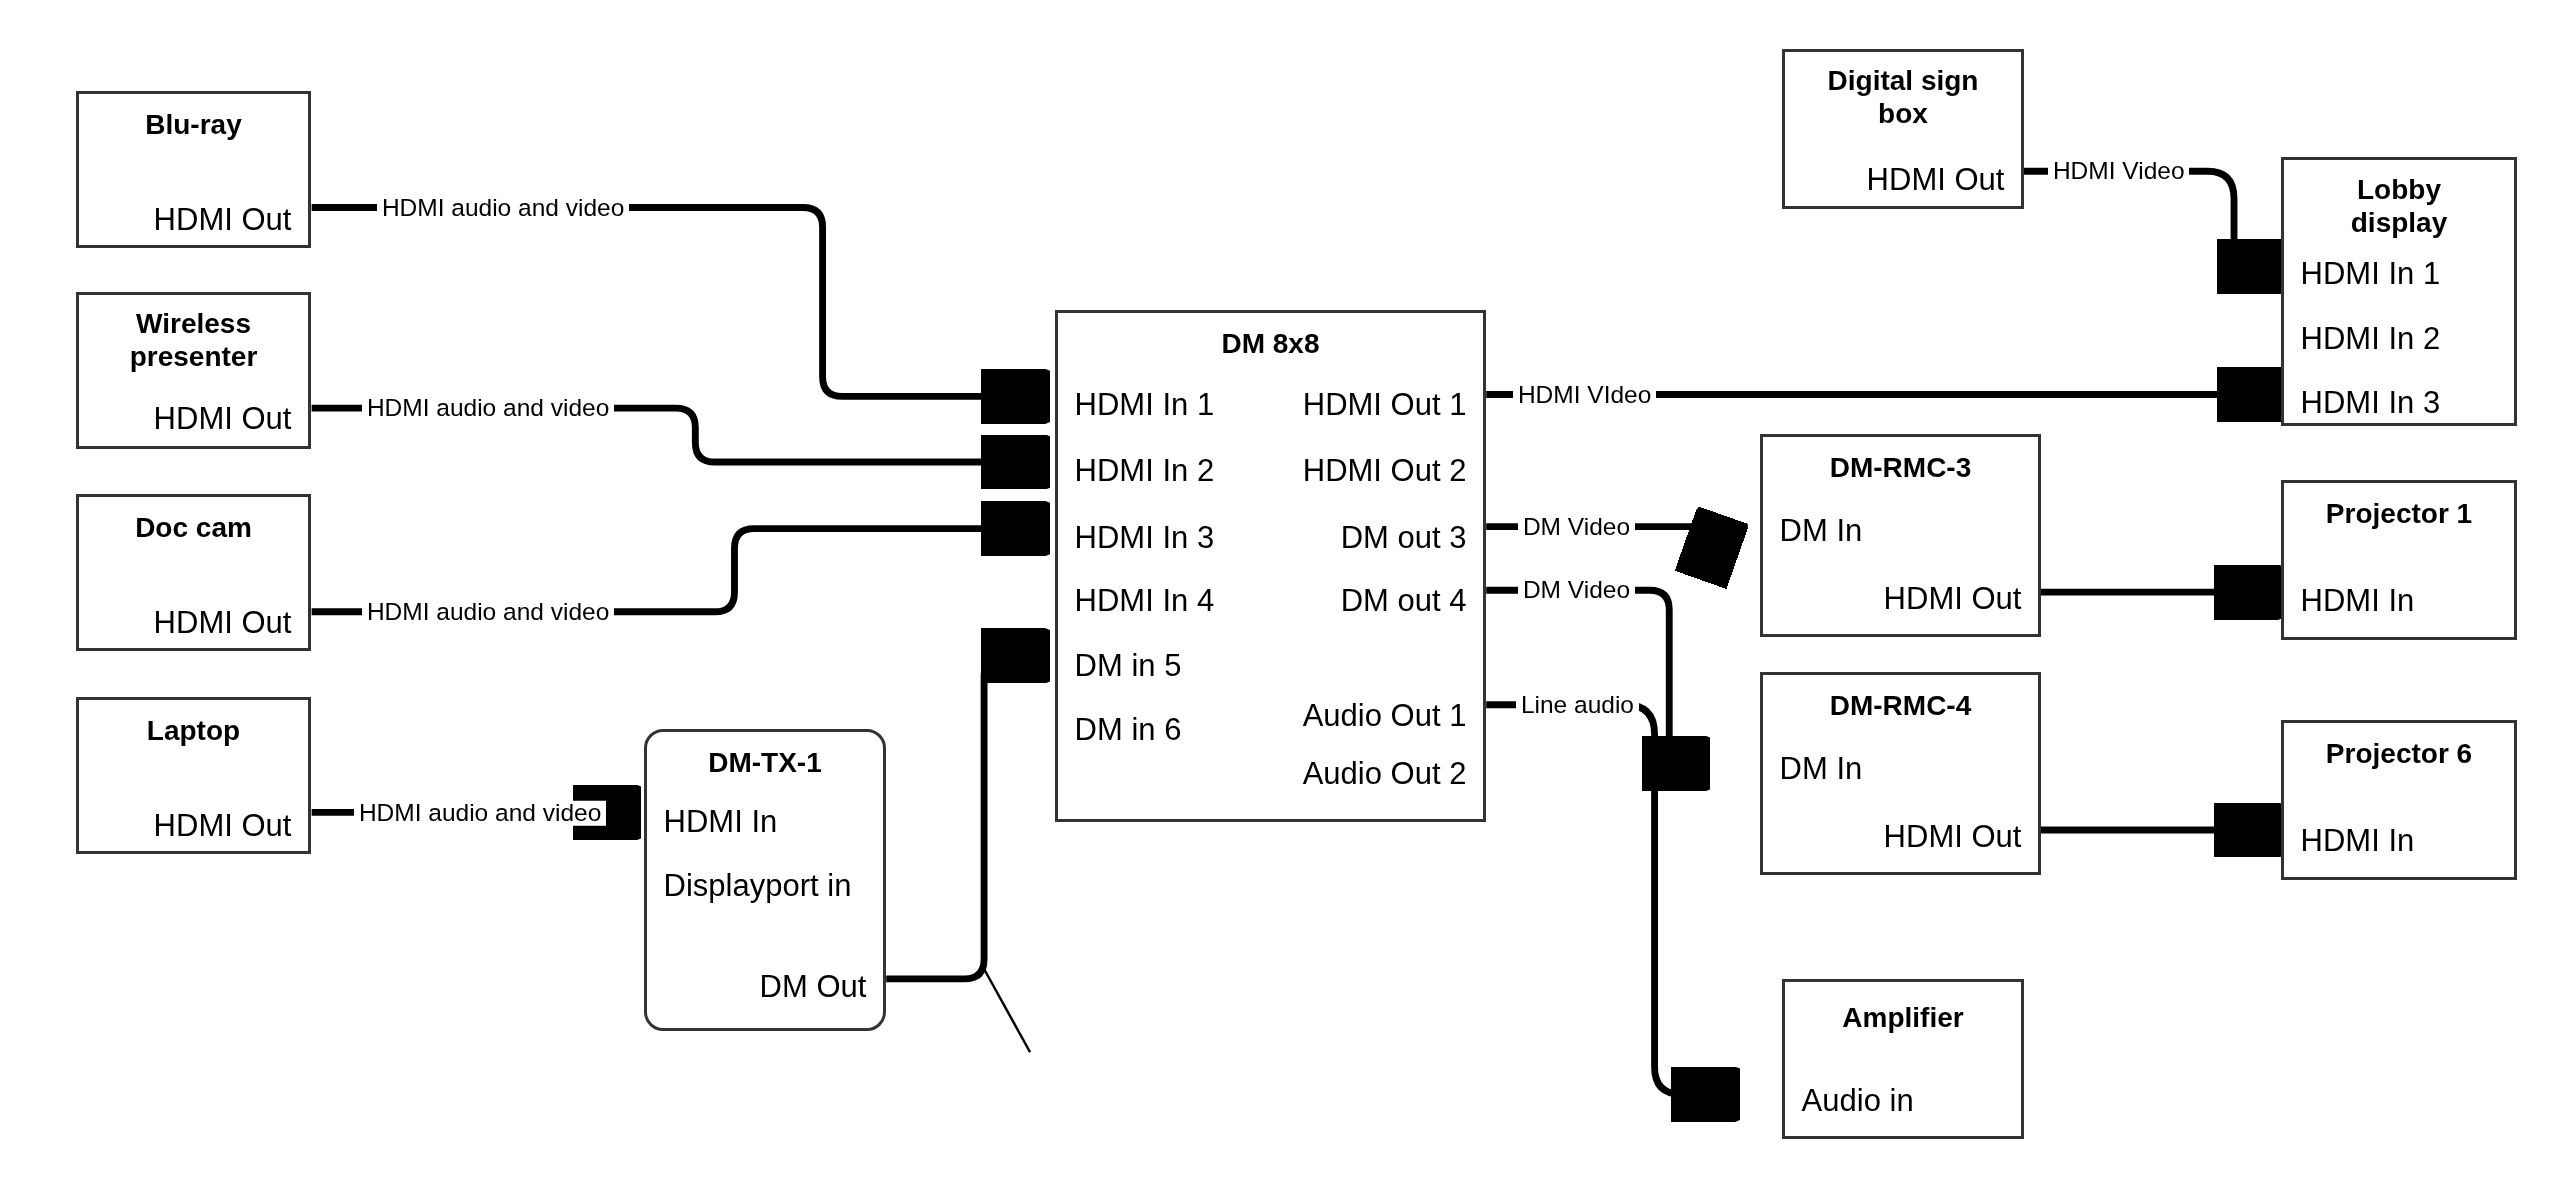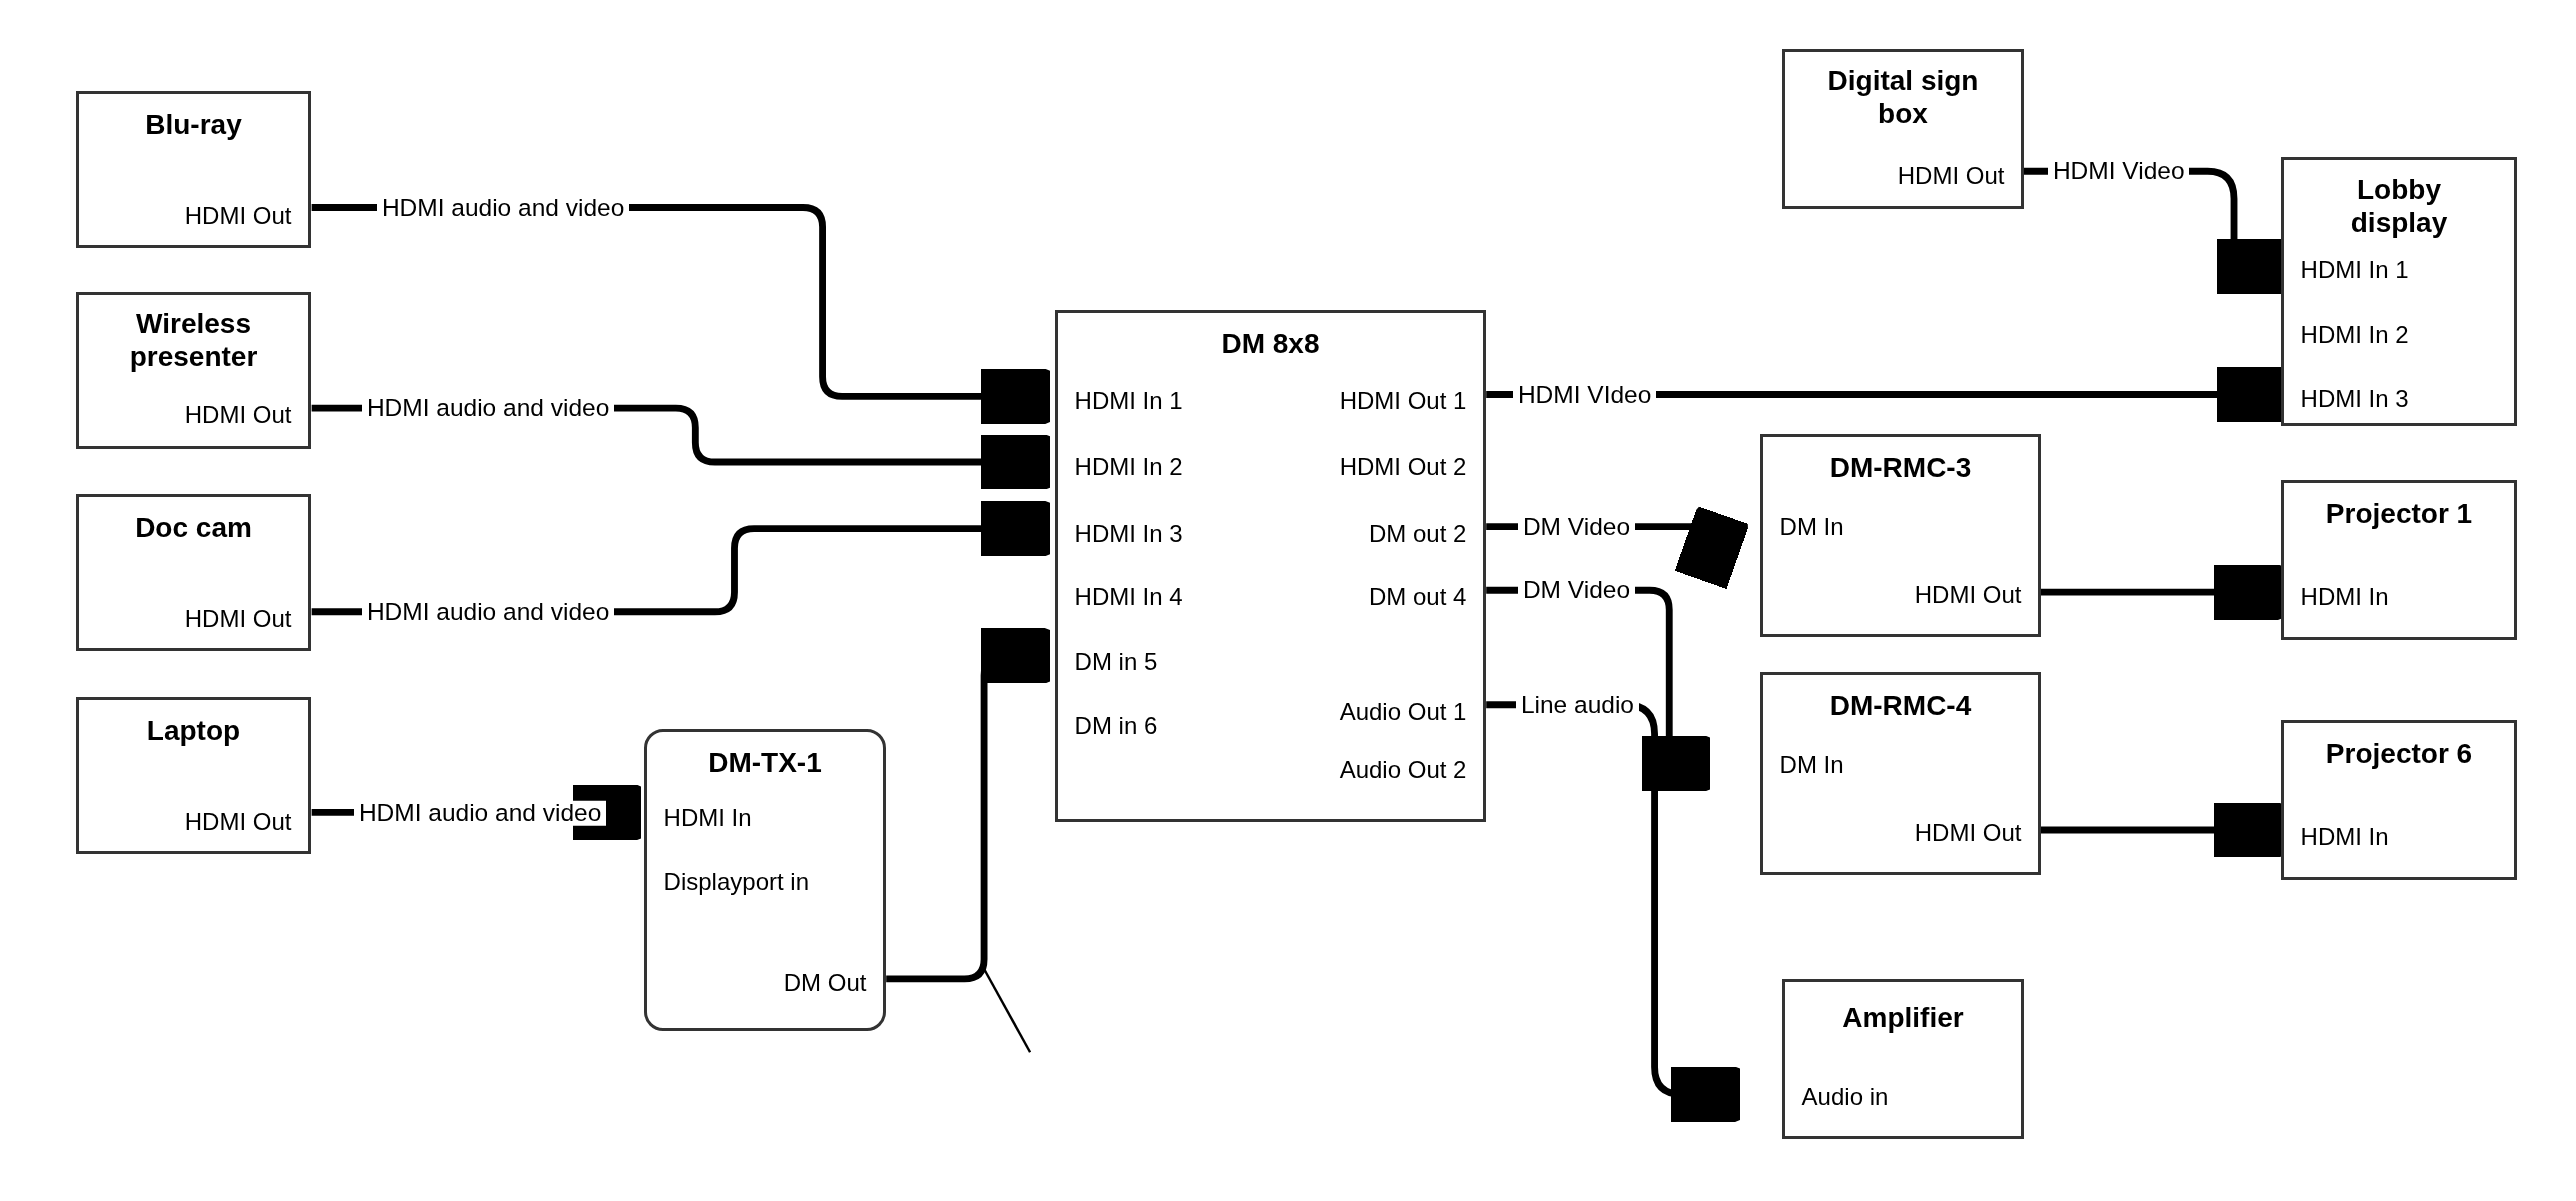--- a/index.html
+++ b/index.html
@@ -25,21 +25,21 @@
   .node-title {
     text-align: center;
     font-weight: bold;
     font-size: 28px;
     color: #000000;
     line-height: 1.18;
     white-space: pre-line;
   }
   .port {
     position: absolute;
-    font-size: 24px;
+    font-size: 31px;
     color: #000000;
     white-space: nowrap;
     line-height: 1;
   }
   .port.left  { left: 16.6px;  text-align: left; }
   .port.right { right: 16.6px; text-align: right; }
 
   .annotation {
     position: absolute;
     box-sizing: border-box;
@@ -152,21 +152,21 @@
 
     <div class="port left" style="top:76px;">HDMI In 1</div>
     <div class="port left" style="top:142px;">HDMI In 2</div>
     <div class="port left" style="top:209px;">HDMI In 3</div>
     <div class="port left" style="top:272px;">HDMI In 4</div>
     <div class="port left" style="top:337px;">DM in 5</div>
     <div class="port left" style="top:401px;">DM in 6</div>
 
     <div class="port right" style="top:76px;">HDMI Out 1</div>
     <div class="port right" style="top:142px;">HDMI Out 2</div>
-    <div class="port right" style="top:209px;">DM out 2</div>
+    <div class="port right" style="top:209px;">DM out 3</div>
     <div class="port right" style="top:272px;">DM out 4</div>
     <div class="port right" style="top:387px;">Audio Out 1</div>
     <div class="port right" style="top:445px;">Audio Out 2</div>
   </div>
 
   <div class="node" style="left:1782px; top:49px; width:242px; height:160px;">
     <div class="node-title" style="margin-top:11.7px;">Digital sign
 box</div>
     <div class="port right" style="top:112px;">HDMI Out</div>
   </div>

